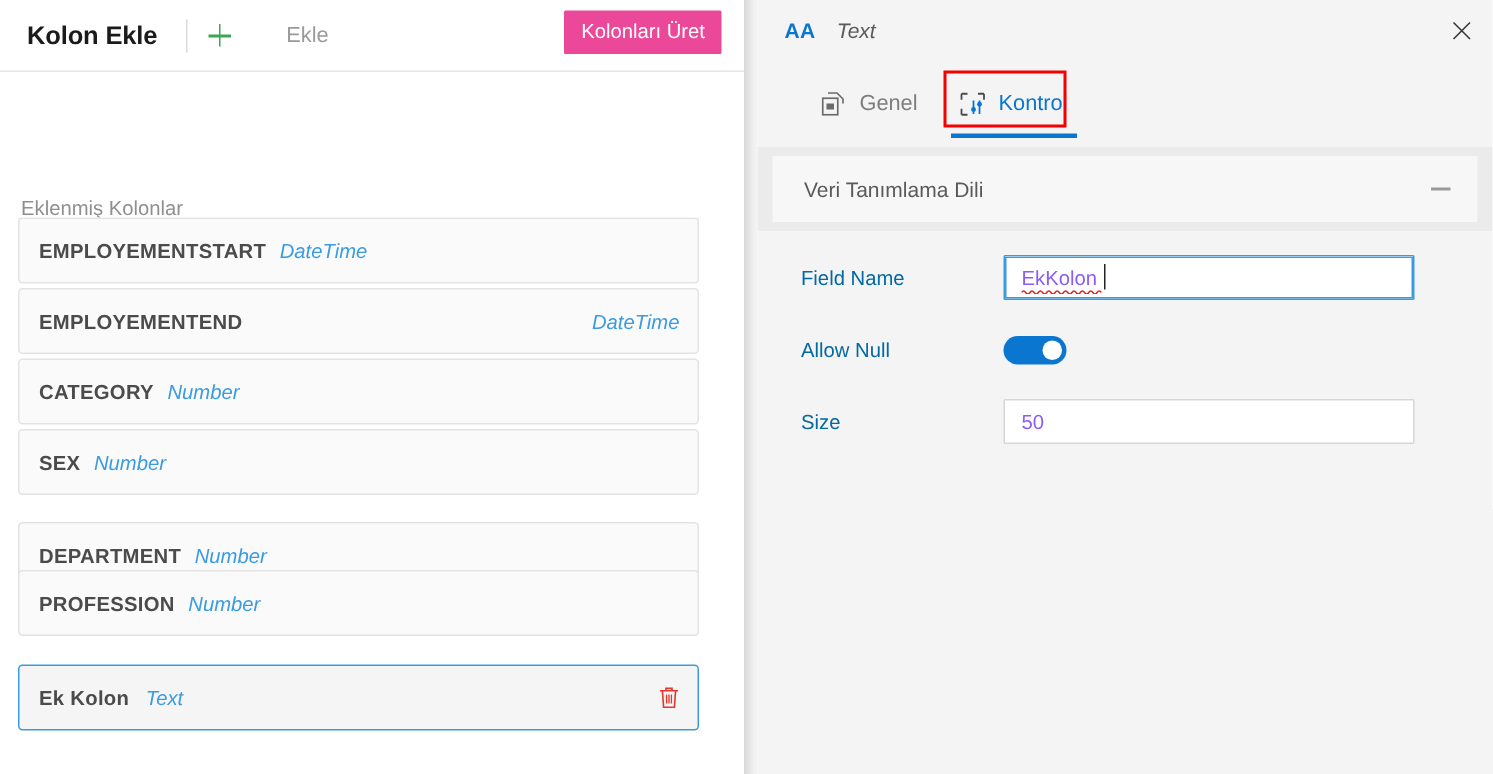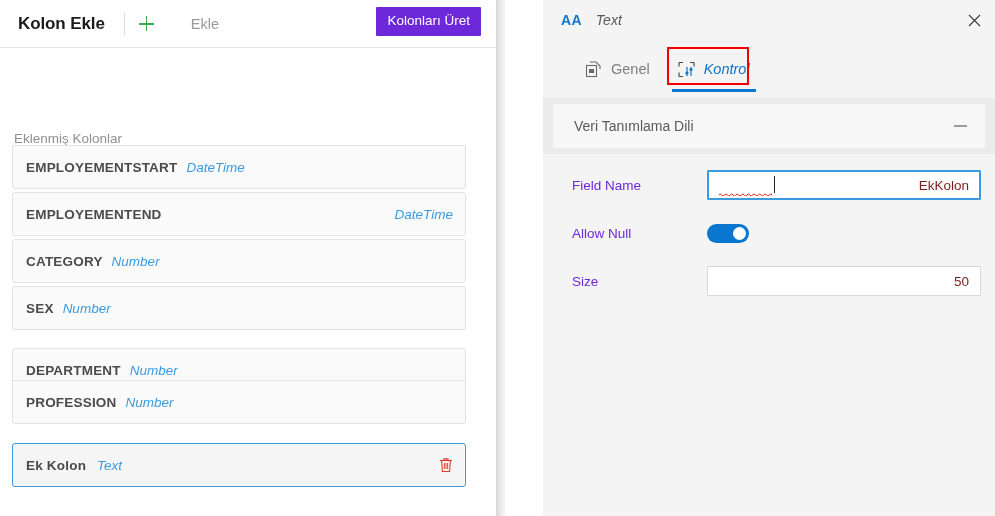--- a/index.html
+++ b/index.html
@@ -12,21 +12,20 @@
     overflow: hidden;
     font-family: "Liberation Sans", sans-serif;
     background: #ffffff;
     -webkit-font-smoothing: antialiased;
   }
   #root {
     position: relative;
     width: 995px;
     height: 516px;
     display: flex;
-    gap: 38px;
   }
 
   
   .left-panel {
     position: relative;
     width: 496px;
     height: 516px;
     background: #ffffff;
     flex: 0 0 496px;
     box-sizing: border-box;
@@ -77,21 +76,21 @@
   }
   .lh-add-label {
     font-size: 14.5px;
     color: #9a9a9a;
     margin-left: 32px;
   }
   .gen-btn {
     position: absolute;
     right: 15px;
     top: 7px;
-    background: #6d28d9;
+    background: #ec4899;
     color: #ffffff;
     font-size: 13.5px;
     padding: 7px 11px 8px 11px;
     border: none;
     border-radius: 1px;
     cursor: pointer;
     font-family: "Liberation Sans", sans-serif;
     line-height: 1;
   }
 
@@ -238,21 +237,21 @@
     height: 100%;
     padding: 0 14px;
     cursor: pointer;
     position: relative;
     box-sizing: border-box;
   }
   .tab-label {
     font-size: 14.5px;
     color: #7d7d7d;
   }
-  .tab.active .tab-label { color: #0b76d0; font-style: italic; }
+  .tab.active .tab-label { color: #0b76d0; }
   .tab.active:after {
     content: "";
     position: absolute;
     left: 8px;
     right: 8px;
     bottom: 6px;
     height: 3px;
     background: #0b76d0;
   }
   .tab-red-box {
@@ -291,36 +290,35 @@
   .form-row {
     display: flex;
     align-items: center;
     height: 30px;
     margin-bottom: 18px;
     padding-left: 29px;
   }
   .form-label {
     width: 135px;
     font-size: 13.5px;
-    color: #6d28d9;
+    color: #0369a1;
     flex: 0 0 135px;
   }
   .text-input {
     width: 274px;
     height: 30px;
     box-sizing: border-box;
     border: 1px solid #d7d7d7;
     background: #ffffff;
     font-size: 13.5px;
-    color: #7f1d1d;
+    color: #8b5cf6;
     padding: 0 11px;
     font-family: "Liberation Sans", sans-serif;
     border-radius: 1px;
     outline: none;
-    text-align: right;
   }
   .text-input.focused {
     border: 1px solid #3a9be0;
     box-shadow: 0 0 0 1px #3a9be0 inset;
   }
   .input-holder {
     position: relative;
     width: 274px;
     height: 30px;
   }

